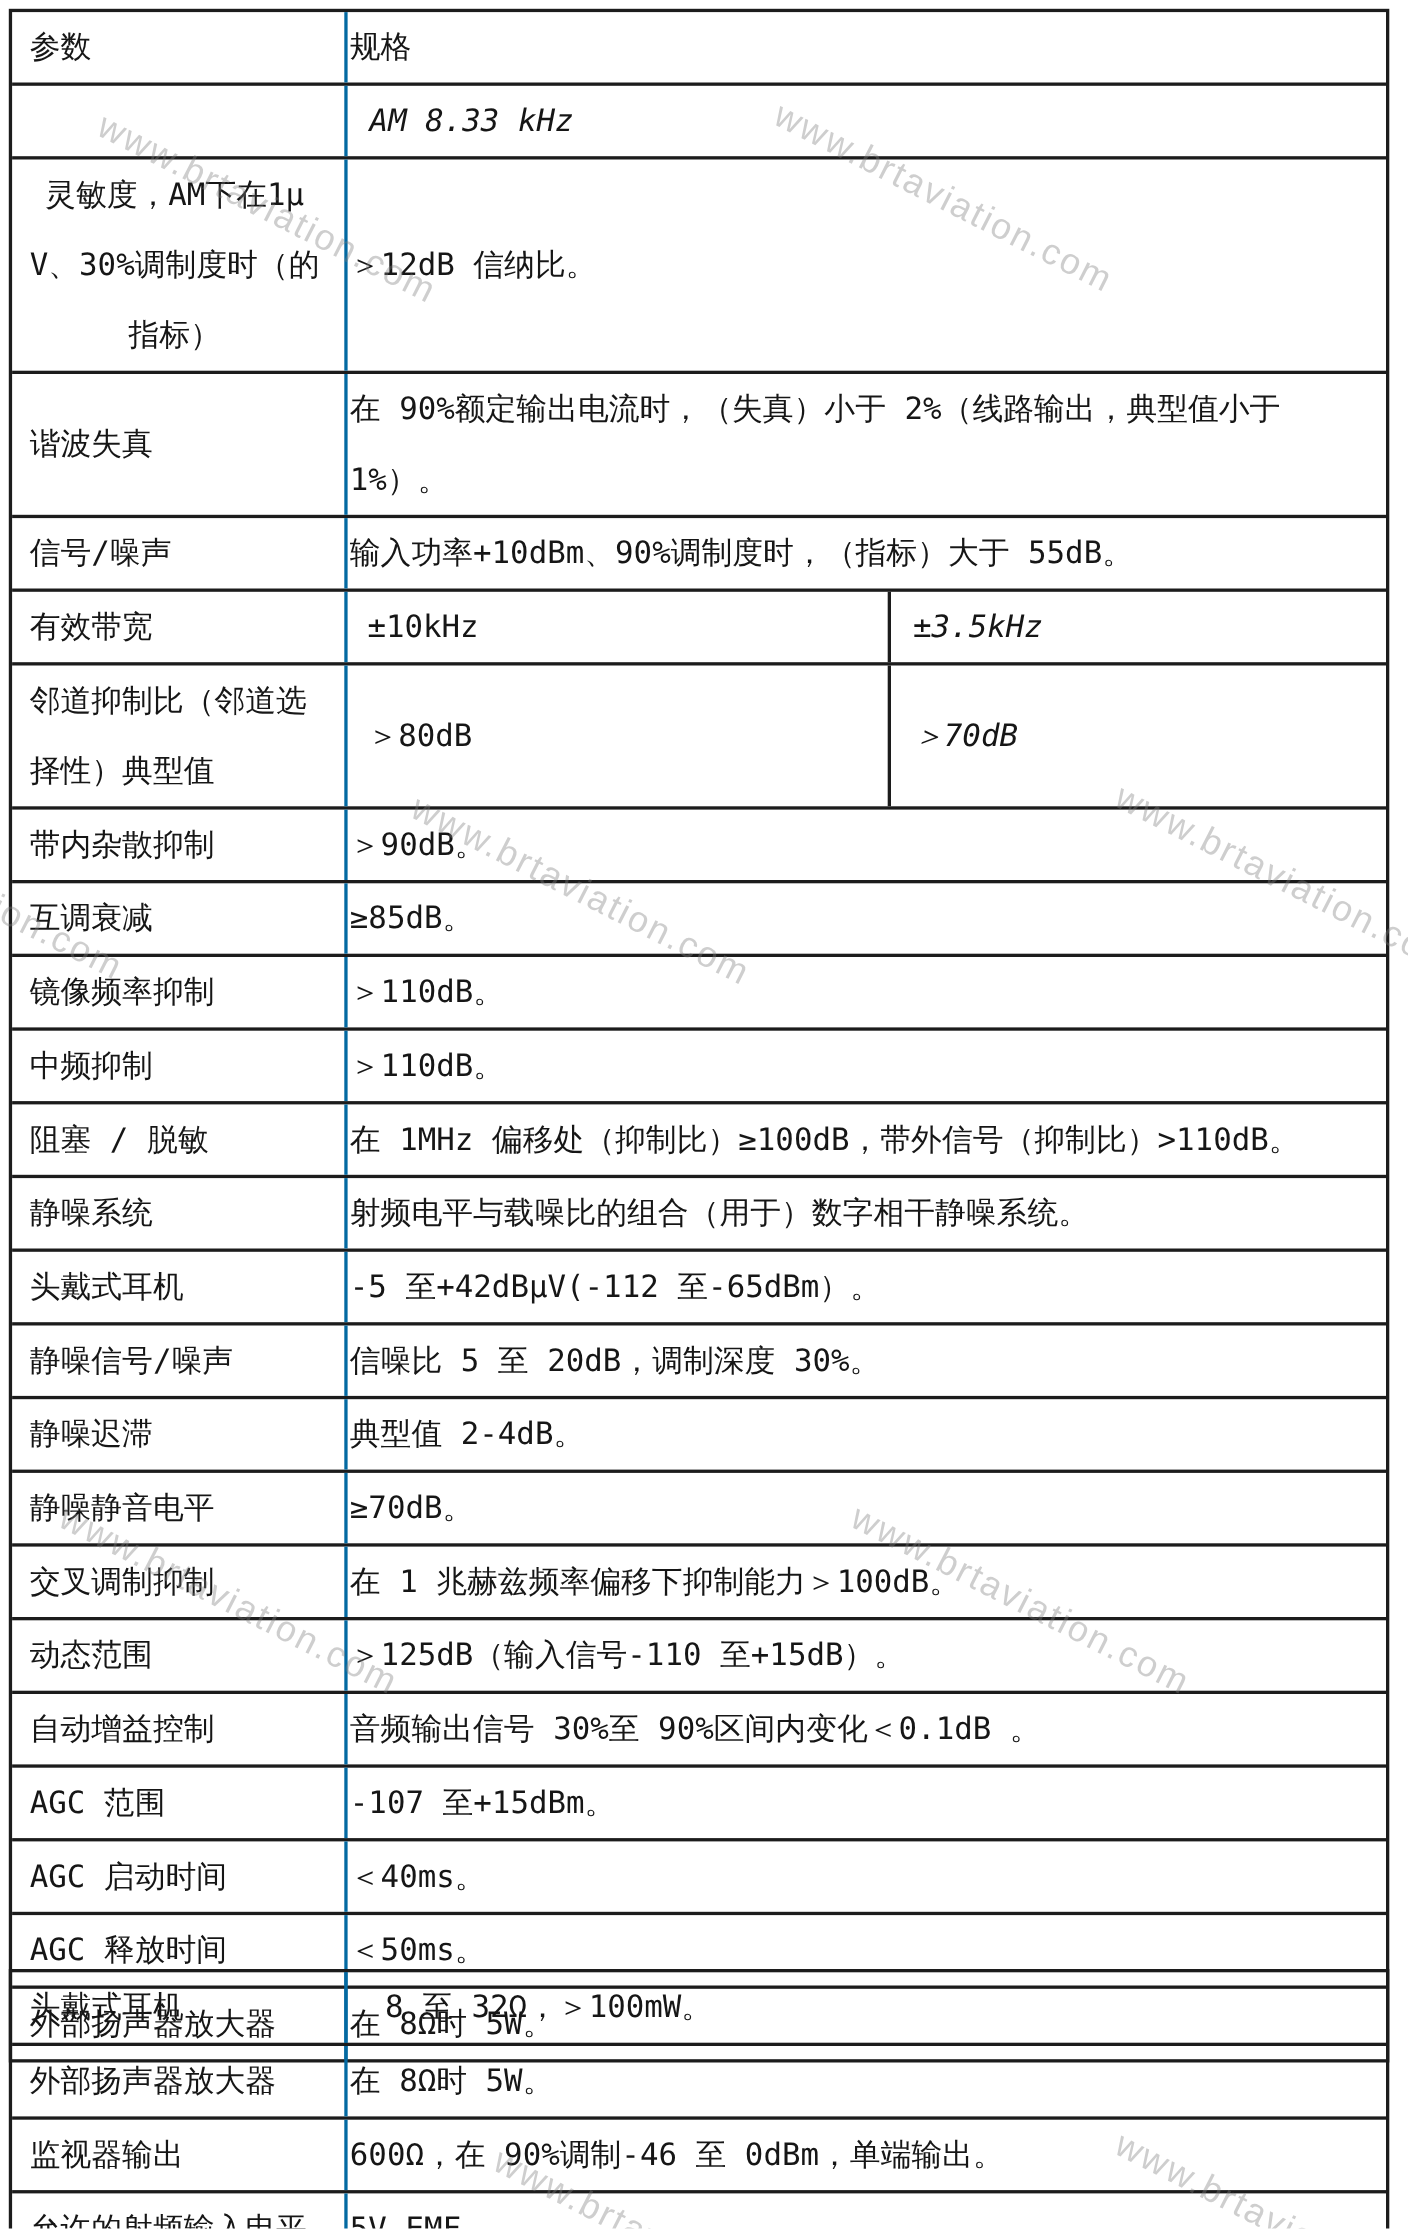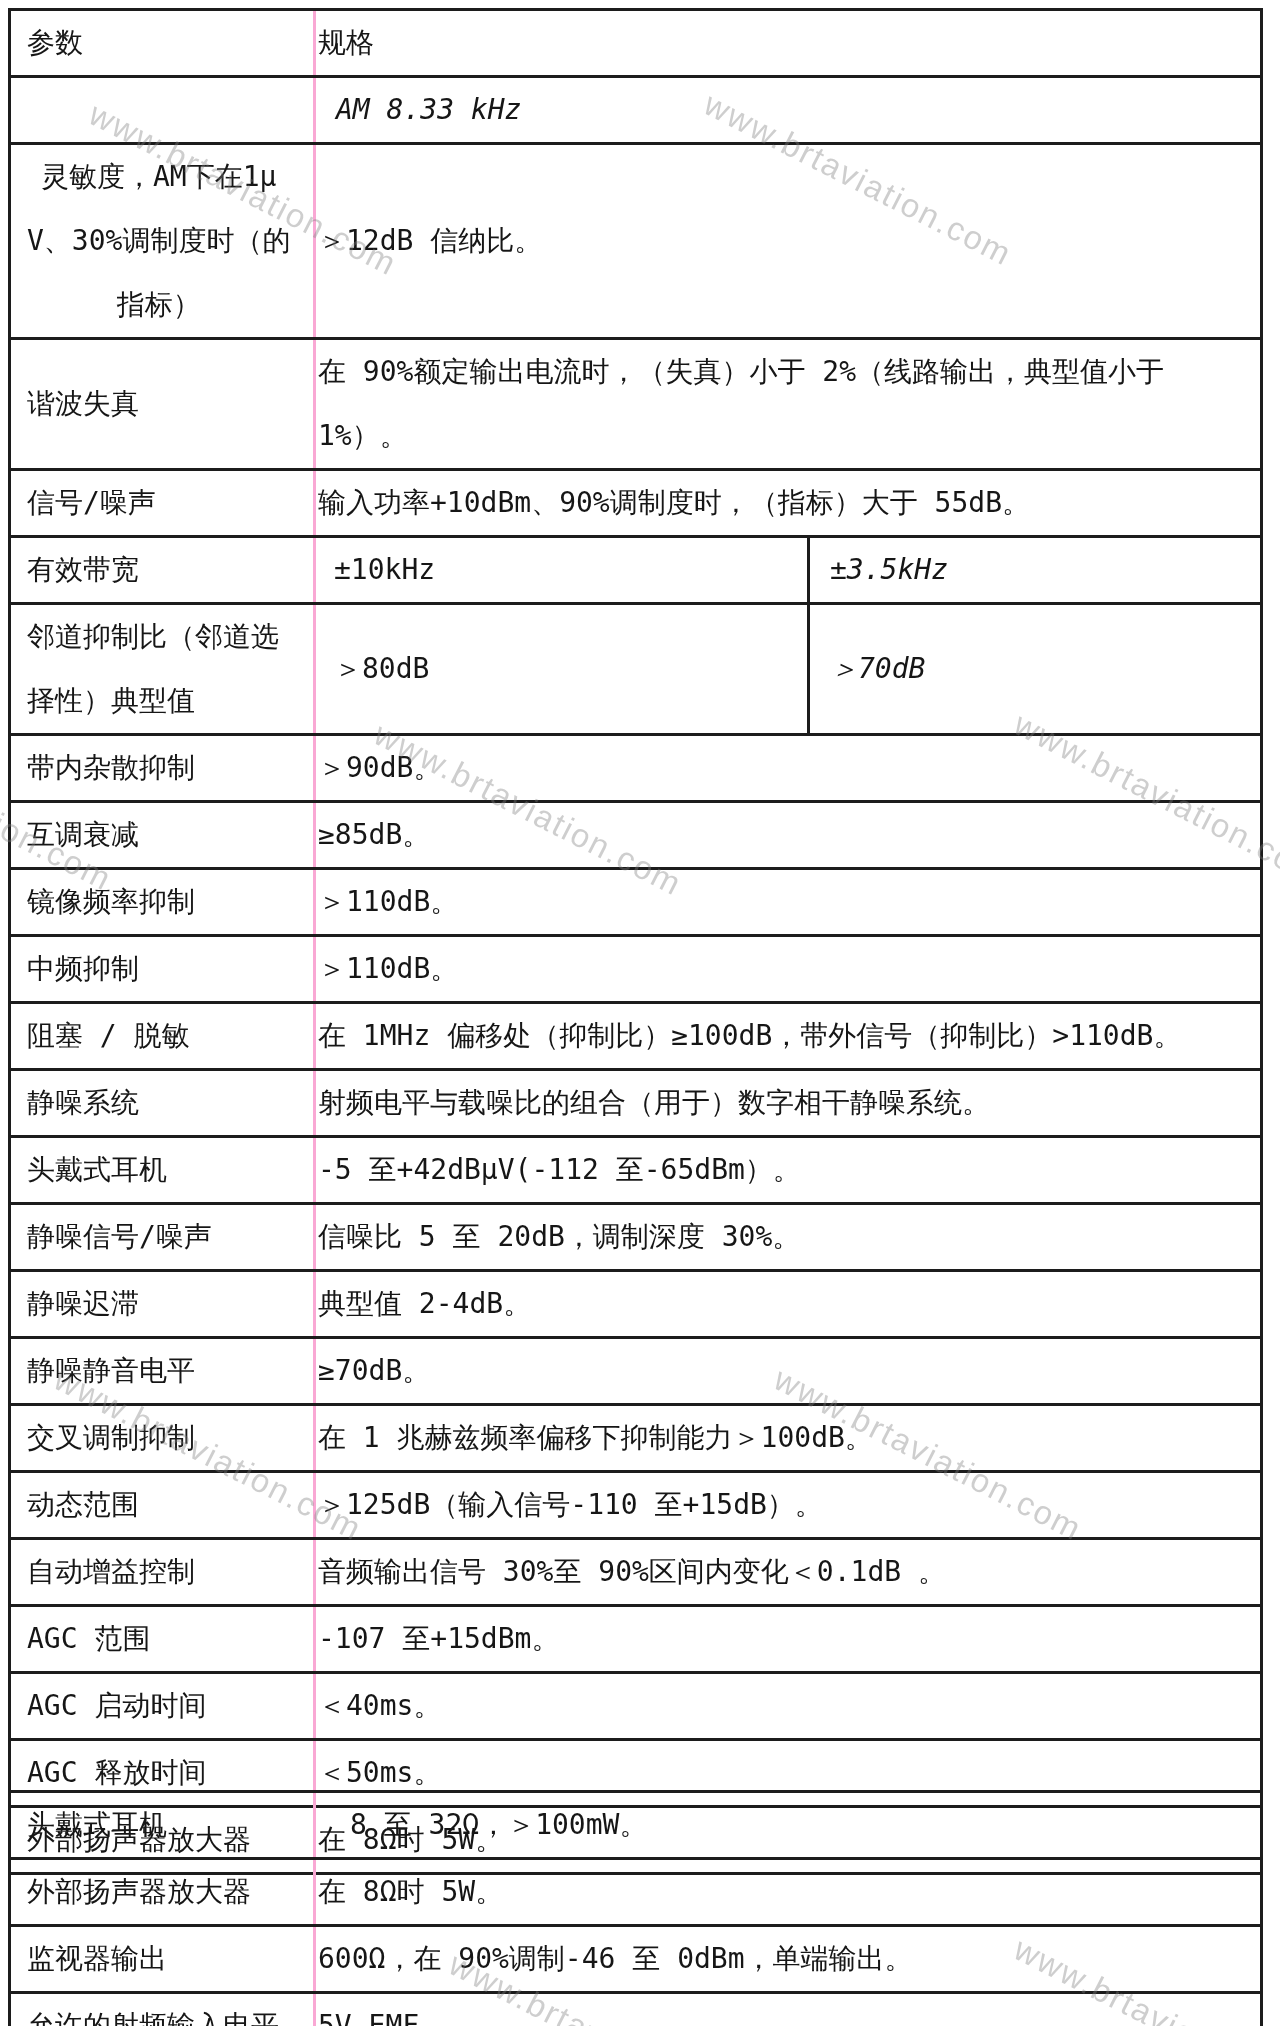--- a/index.html
+++ b/index.html
@@ -30,21 +30,21 @@
   .t2{top:1790px;}
   .r{display:flex;align-items:stretch;min-height:62px;box-sizing:border-box;}
   .r + .r{border-top:3px solid #1c1c1c;}
   .c{
     display:flex;align-items:center;
     font-size:28px;line-height:64px;
     white-space:pre-line;
     box-sizing:border-box;
     padding:0 10px 0 16px;
   }
-  .lab{width:305px;border-right:3px solid #f9a8d4;flex:none;}
+  .lab{width:305px;border-right:3px solid #0369a1;flex:none;}
   .val{flex:1;padding-left:2px;}
   .v1{width:494px;flex:none;border-right:3px solid #1c1c1c;padding-left:18px;}
   .v2{flex:1;padding-left:20px;font-style:italic;}
   .h60{min-height:60px;}
   .h190{min-height:190px;text-align:center;}
   .h122{min-height:122px;}
   .h125{min-height:125px;}
   .t2 .r{min-height:58px;}
   .t2 .r0{min-height:48px;gap:32px;}
 </style>

